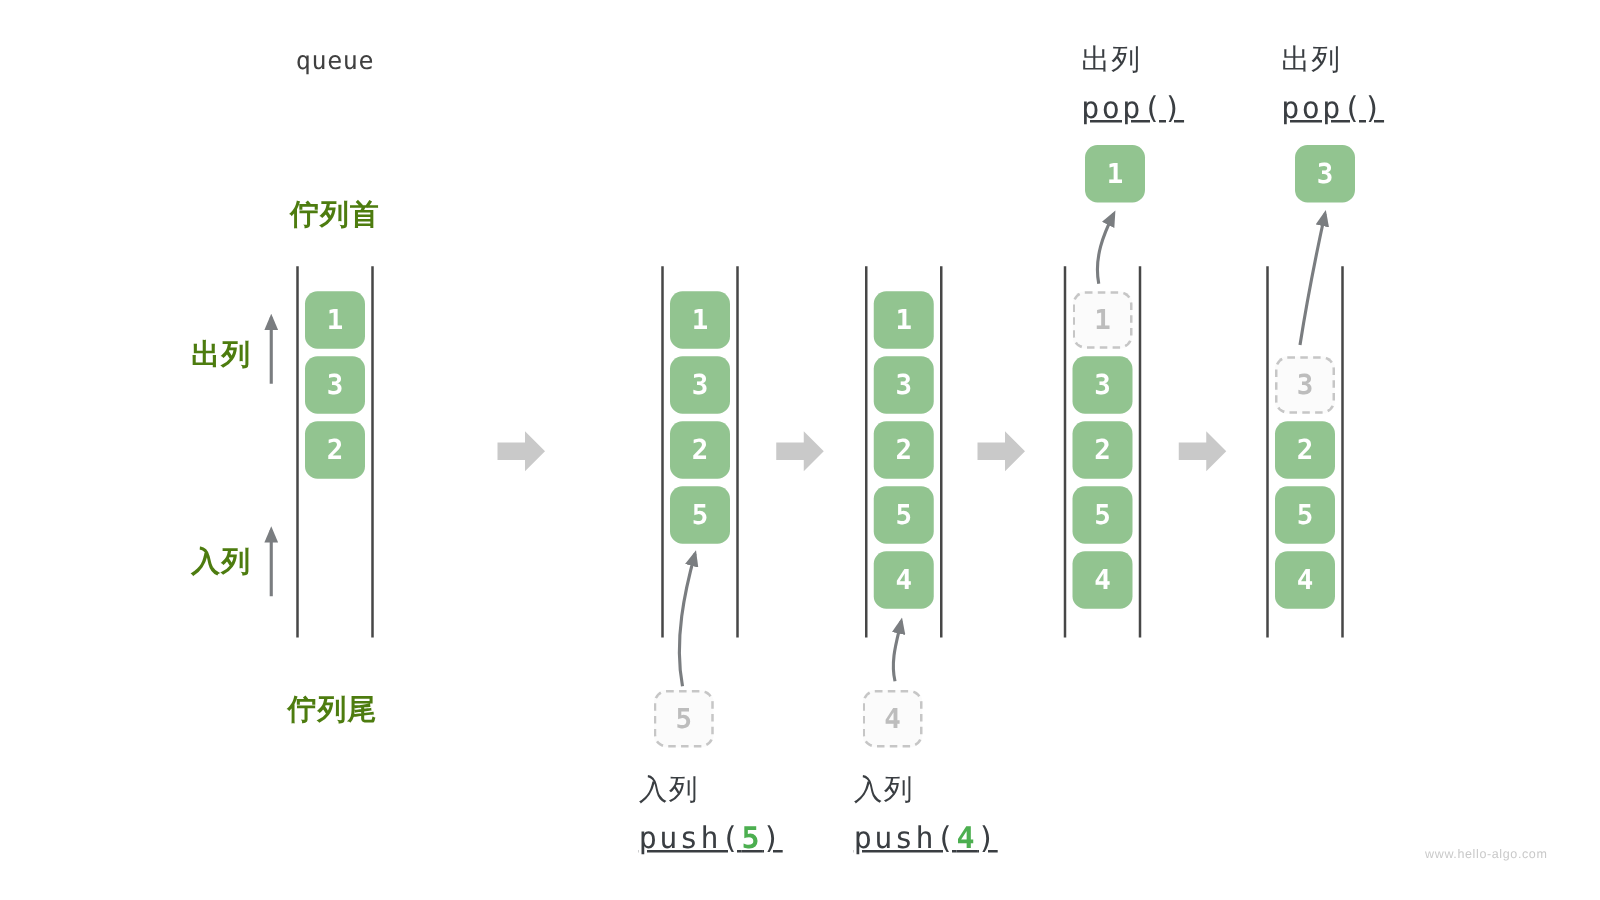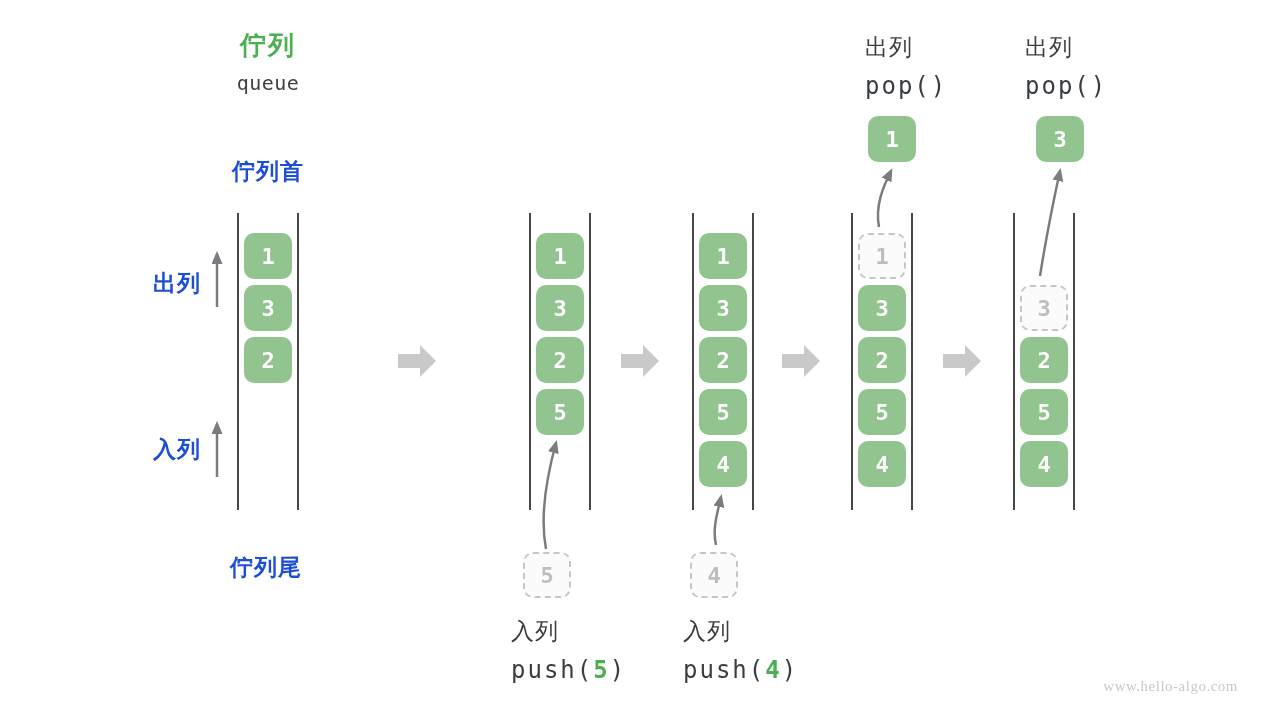--- a/index.html
+++ b/index.html
@@ -7,39 +7,39 @@
     position:relative;width:1280px;height:720px;background:#ffffff;
     font-family:"Liberation Sans",sans-serif;color:#3a3e42;overflow:hidden;
   }
   .overlay{position:absolute;left:0;top:0;width:1280px;height:720px;pointer-events:none;}
 
   .title-block{position:absolute;left:200px;top:28px;width:136px;text-align:center;}
   .title-zh{font-size:26px;font-weight:700;color:#4caf50;letter-spacing:2px;}
   .title-en{margin-top:8px;font-size:20px;letter-spacing:.5px;color:#404040;
             font-family:"DejaVu Sans Mono",monospace;}
 
-  .cjk-bold{position:absolute;font-size:23px;font-weight:700;color:#1d4ed8;letter-spacing:1px;}
+  .cjk-bold{position:absolute;font-size:23px;font-weight:700;color:#4d7c0f;letter-spacing:1px;}
   .op-block{position:absolute;}
   .op-label{font-size:23px;font-weight:400;color:#3a3e42;letter-spacing:1px;}
   .op-code{margin-top:9px;font-size:24px;color:#3a3e42;letter-spacing:2px;
-           font-family:"DejaVu Sans Mono",monospace;}
+           font-family:"DejaVu Sans Mono",monospace;text-decoration:underline;}
   .op-code .arg{color:#4caf50;font-weight:700;}
 
   .qcol{position:absolute;top:213px;width:62px;height:297px;box-sizing:border-box;
         border-left:2px solid #474747;border-right:2px solid #474747;}
   .cell{position:absolute;left:5px;width:48px;height:46px;border-radius:10px;
         background:#92c490;color:#ffffff;display:flex;align-items:center;justify-content:center;
         font-family:"DejaVu Sans Mono",monospace;font-size:22px;font-weight:700;}
   .cell.dashed{background:#fbfbfb;border:2px dashed #c6c6c6;box-sizing:border-box;color:#bdbdbd;}
   .cell.floating{position:absolute;left:auto;}
 
   .r1{top:20px}.r2{top:72px}.r3{top:124px}.r4{top:176px}.r5{top:228px}
 
-  .watermark{position:absolute;top:678px;right:42px;font-size:15px;color:#c9c9c9;
-             font-family:Liberation Serif, serif;letter-spacing:.5px;}
+  .watermark{position:absolute;top:678px;right:42px;font-size:10px;color:#c9c9c9;
+             font-family:Liberation Sans, sans-serif;letter-spacing:.5px;}
 </style>
 </head>
 <body>
 
 <div class="canvas">
 
   <svg class="overlay" viewBox="0 0 1280 720">
     <defs>
       <marker id="ah" markerUnits="userSpaceOnUse" markerWidth="13" markerHeight="11" refX="10" refY="5.5" orient="auto">
         <path d="M0,0 L13,5.5 L0,11 Z" fill="#7a7d80"></path>
@@ -54,21 +54,20 @@
     <polygon points="782,354 804,354 804,345 820,361 804,377 804,368 782,368" fill="#c9c9c9"></polygon>
     <polygon points="943,354 965,354 965,345 981,361 965,377 965,368 943,368" fill="#c9c9c9"></polygon>
 
     <path d="M546,549 C539,512 548,472 556,443" stroke="#7a7d80" stroke-width="2.5" fill="none" marker-end="url(#ah)"></path>
     <path d="M716,545 C712,528 718,511 721,497" stroke="#7a7d80" stroke-width="2.5" fill="none" marker-end="url(#ah)"></path>
     <path d="M879,227 C875,206 883,187 891,171" stroke="#7a7d80" stroke-width="2.5" fill="none" marker-end="url(#ah)"></path>
     <path d="M1040,276 C1046,238 1053,203 1060,171" stroke="#7a7d80" stroke-width="2.5" fill="none" marker-end="url(#ah)"></path>
   </svg>
 
   <div class="title-block">
-    <div class="title-zh">佇列</div>
     <div class="title-en">queue</div>
   </div>
 
   <div class="cjk-bold" style="left:232px;top:156px">佇列首</div>
   <div class="cjk-bold" style="left:230px;top:552px">佇列尾</div>
   <div class="cjk-bold" style="left:153px;top:268px">出列</div>
   <div class="cjk-bold" style="left:153px;top:434px">入列</div>
 
   <div class="qcol" style="left:237px">
     <div class="cell r1">1</div>

